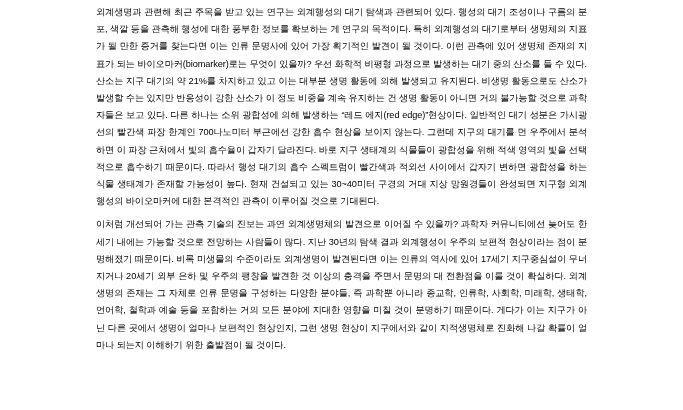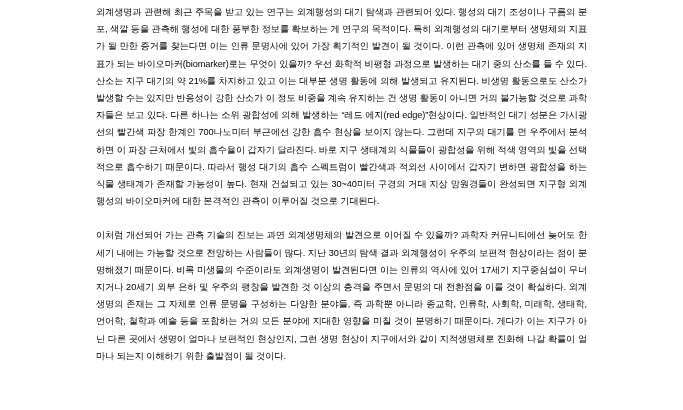--- a/index.html
+++ b/index.html
@@ -29,21 +29,21 @@
     margin: 0 0 0 0;
     font-size: 9.2px;
     line-height: 17.2px;
     text-align: justify;
     text-justify: inter-character;
     word-break: break-all;
     letter-spacing: -0.1px;
     color: #000000;
   }
   p.body-par + p.body-par {
-    margin-top: 17px;
+    margin-top: 6px;
   }
 </style>
 </head>
 <body>
 
 <div class="page">
   <div class="col">
     <p class="body-par">외계생명과 관련해 최근 주목을 받고 있는 연구는 외계행성의 대기 탐색과 관련되어 있다. 행성의 대기 조성이나 구름의 분포, 색깔 등을 관측해 행성에 대한 풍부한 정보를 확보하는 게 연구의 목적이다. 특히 외계행성의 대기로부터 생명체의 지표가 될 만한 증거를 찾는다면 이는 인류 문명사에 있어 가장 획기적인 발견이 될 것이다. 이런 관측에 있어 생명체 존재의 지표가 되는 바이오마커(biomarker)로는 무엇이 있을까? 우선 화학적 비평형 과정으로 발생하는 대기 중의 산소를 들 수 있다. 산소는 지구 대기의 약 21%를 차지하고 있고 이는 대부분 생명 활동에 의해 발생되고 유지된다. 비생명 활동으로도 산소가 발생할 수는 있지만 반응성이 강한 산소가 이 정도 비중을 계속 유지하는 건 생명 활동이 아니면 거의 불가능할 것으로 과학자들은 보고 있다. 다른 하나는 소위 광합성에 의해 발생하는 “레드 에지(red edge)”현상이다. 일반적인 대기 성분은 가시광선의 빨간색 파장 한계인 700나노미터 부근에선 강한 흡수 현상을 보이지 않는다. 그런데 지구의 대기를 먼 우주에서 분석하면 이 파장 근처에서 빛의 흡수율이 갑자기 달라진다. 바로 지구 생태계의 식물들이 광합성을 위해 적색 영역의 빛을 선택적으로 흡수하기 때문이다. 따라서 행성 대기의 흡수 스펙트럼이 빨간색과 적외선 사이에서 갑자기 변하면 광합성을 하는 식물 생태계가 존재할 가능성이 높다. 현재 건설되고 있는 30~40미터 구경의 거대 지상 망원경들이 완성되면 지구형 외계행성의 바이오마커에 대한 본격적인 관측이 이루어질 것으로 기대된다.</p>
     <p class="body-par">이처럼 개선되어 가는 관측 기술의 진보는 과연 외계생명체의 발견으로 이어질 수 있을까? 과학자 커뮤니티에선 늦어도 한 세기 내에는 가능할 것으로 전망하는 사람들이 많다. 지난 30년의 탐색 결과 외계행성이 우주의 보편적 현상이라는 점이 분명해졌기 때문이다. 비록 미생물의 수준이라도 외계생명이 발견된다면 이는 인류의 역사에 있어 17세기 지구중심설이 무너지거나 20세기 외부 은하 및 우주의 팽창을 발견한 것 이상의 충격을 주면서 문명의 대 전환점을 이룰 것이 확실하다. 외계생명의 존재는 그 자체로 인류 문명을 구성하는 다양한 분야들, 즉 과학뿐 아니라 종교학, 인류학, 사회학, 미래학, 생태학, 언어학, 철학과 예술 등을 포함하는 거의 모든 분야에 지대한 영향을 미칠 것이 분명하기 때문이다. 게다가 이는 지구가 아닌 다른 곳에서 생명이 얼마나 보편적인 현상인지, 그런 생명 현상이 지구에서와 같이 지적생명체로 진화해 나갈 확률이 얼마나 되는지 이해하기 위한 출발점이 될 것이다.</p>
   </div>

